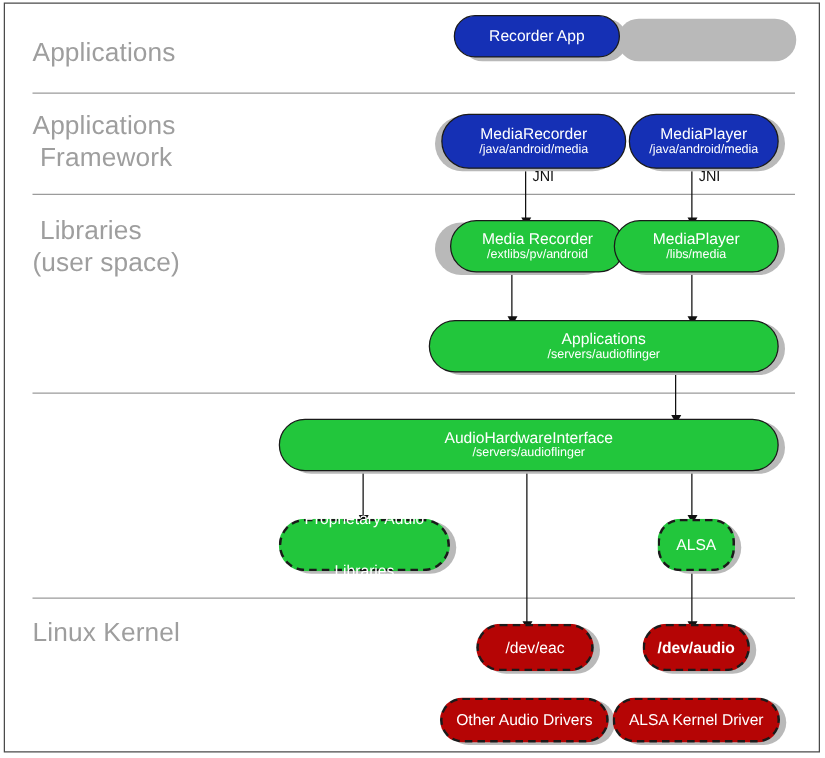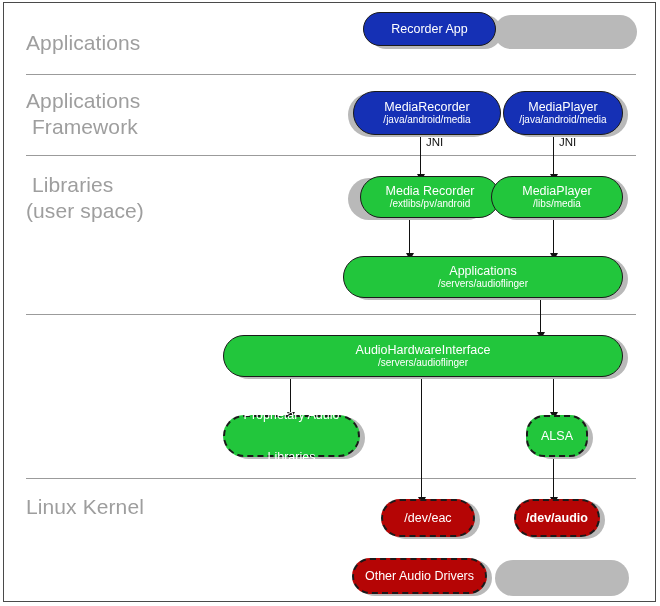--- a/index.html
+++ b/index.html
@@ -221,14 +221,17 @@
   </div>
 
   <div class="node dashed red" style="left:514px; top:499px; width:86px; height:38px;font-weight:bold;">
     <span class="n-title">/dev/audio</span>
   </div>
 
   <div class="node dashed red" style="left:352px; top:558px; width:135px; height:36px;">
     <span class="n-title">Other Audio Drivers</span>
   </div>
 
+  <div class="node dashed red" style="left:490px; top:558px; width:134px; height:36px;">
+    <span class="n-title">ALSA Kernel Driver</span>
+  </div>
 
 </div>
 
 </body></html>

